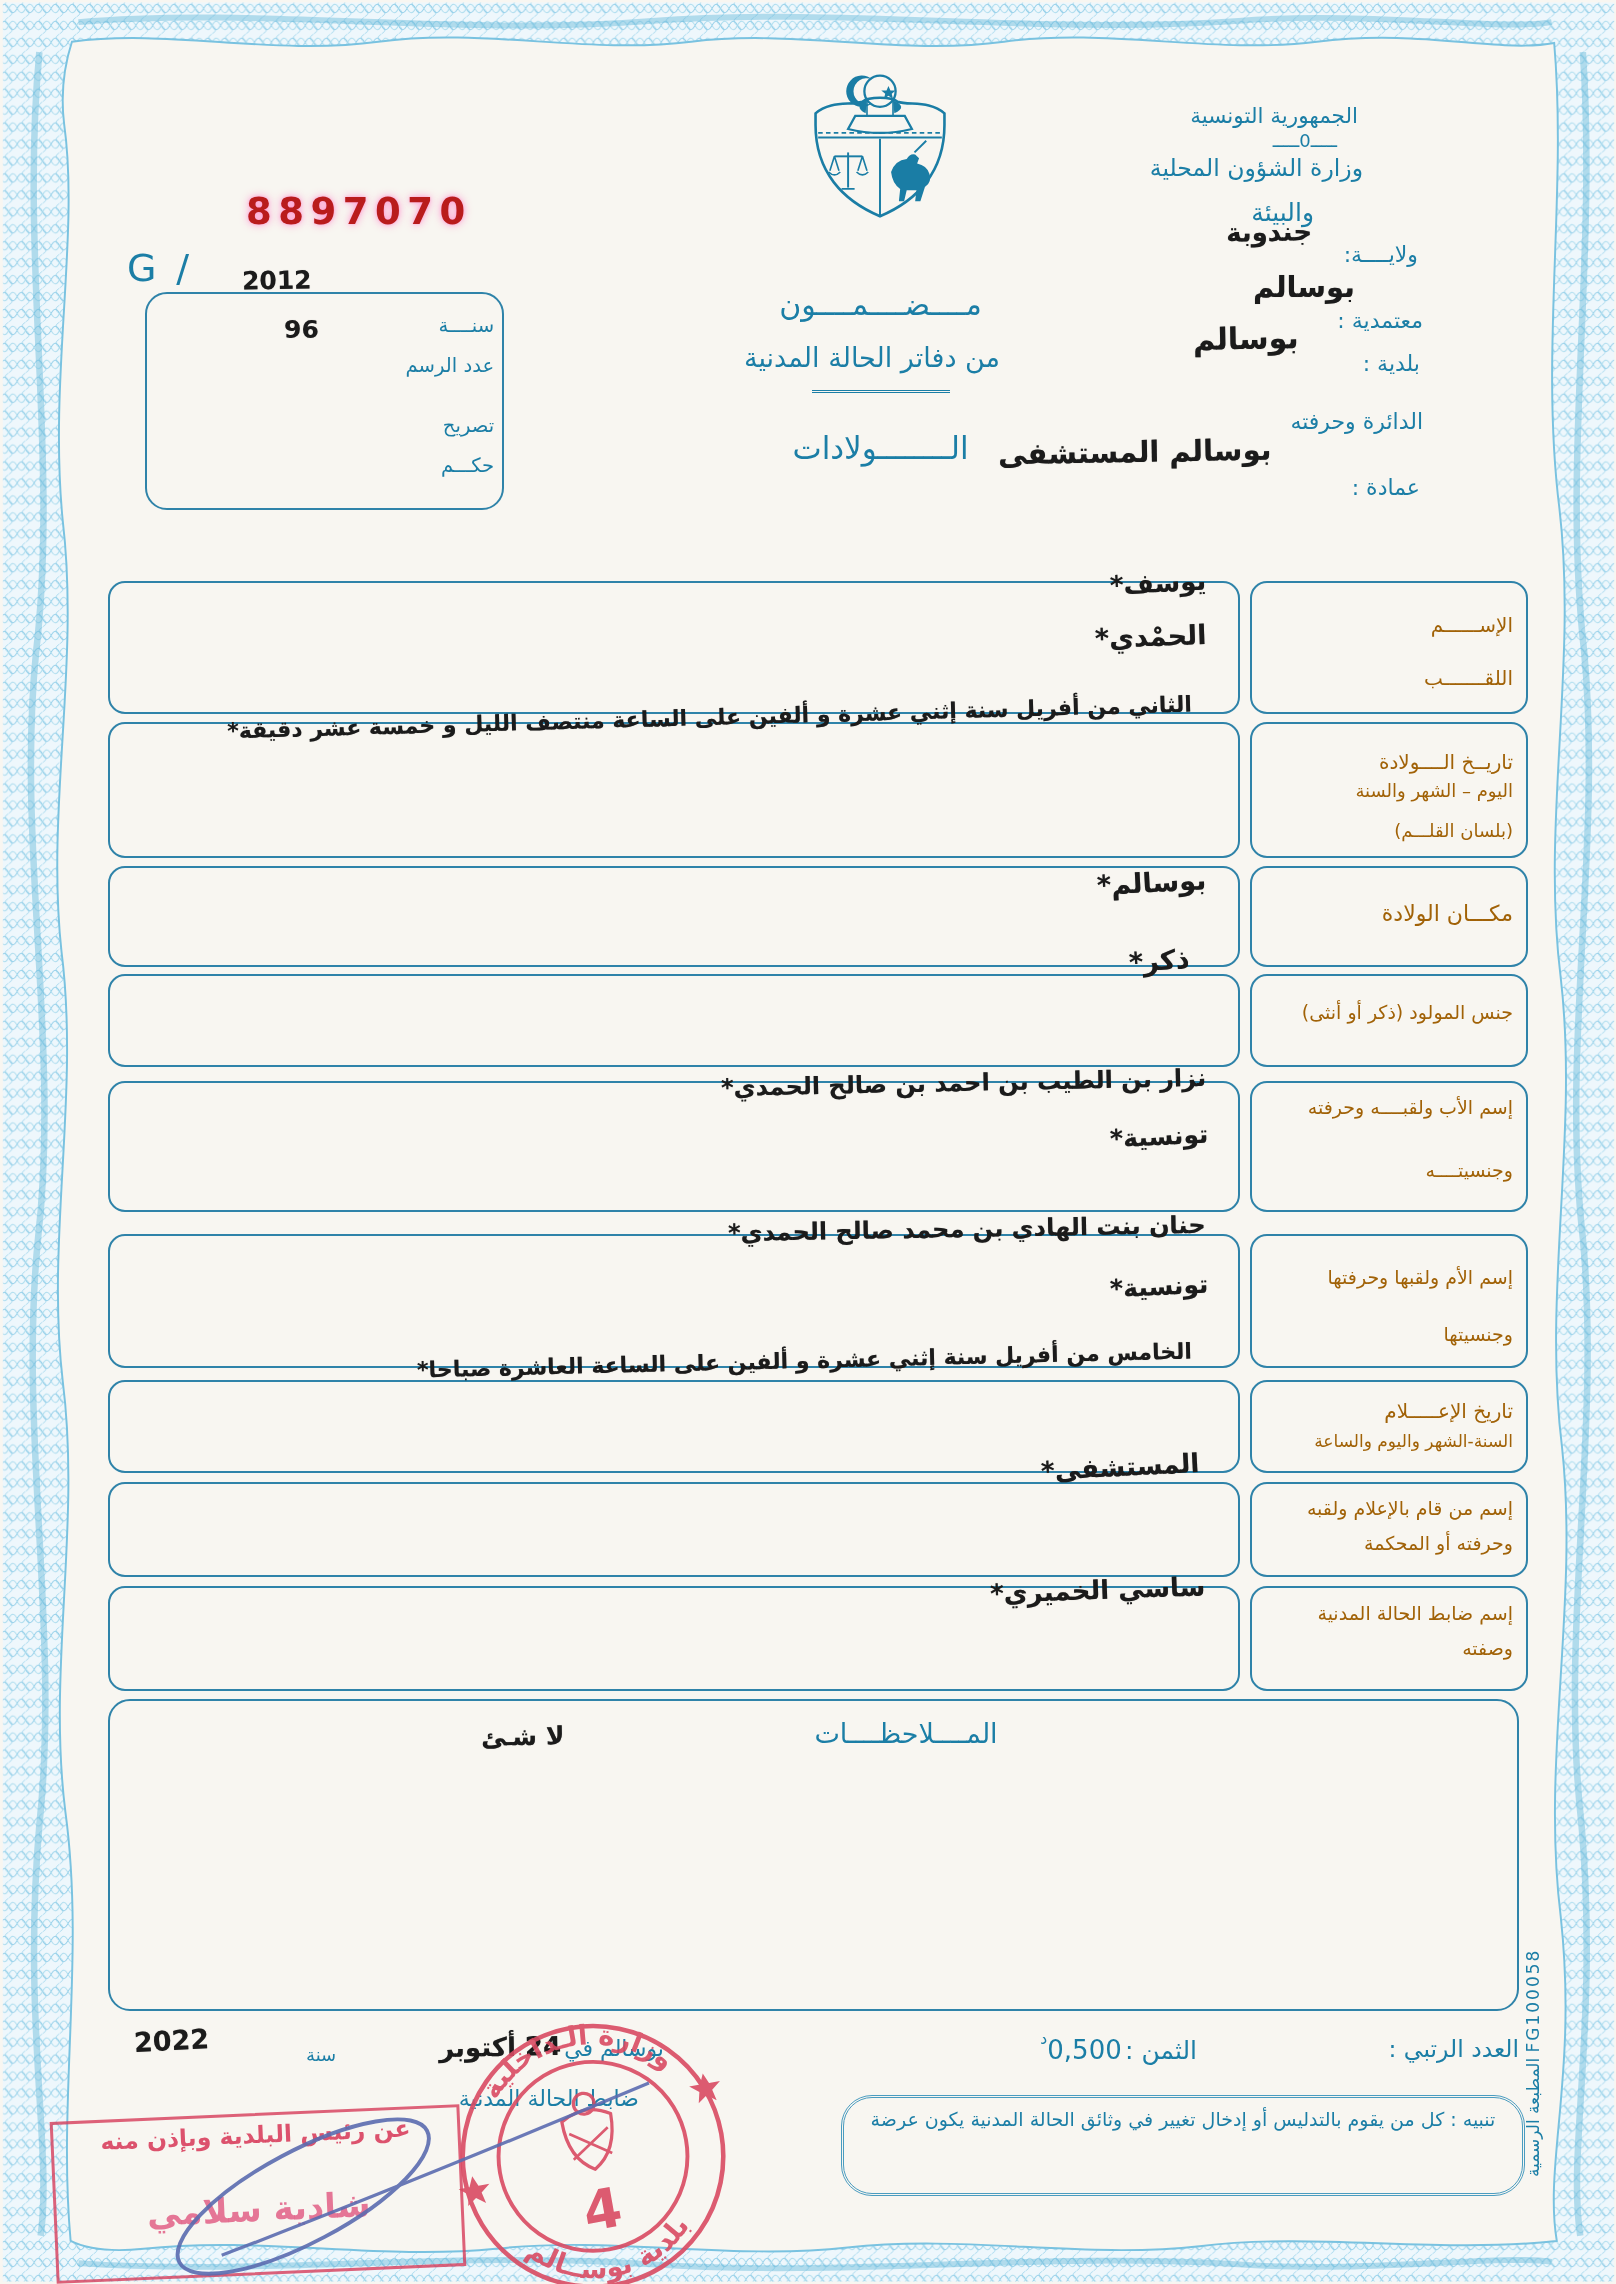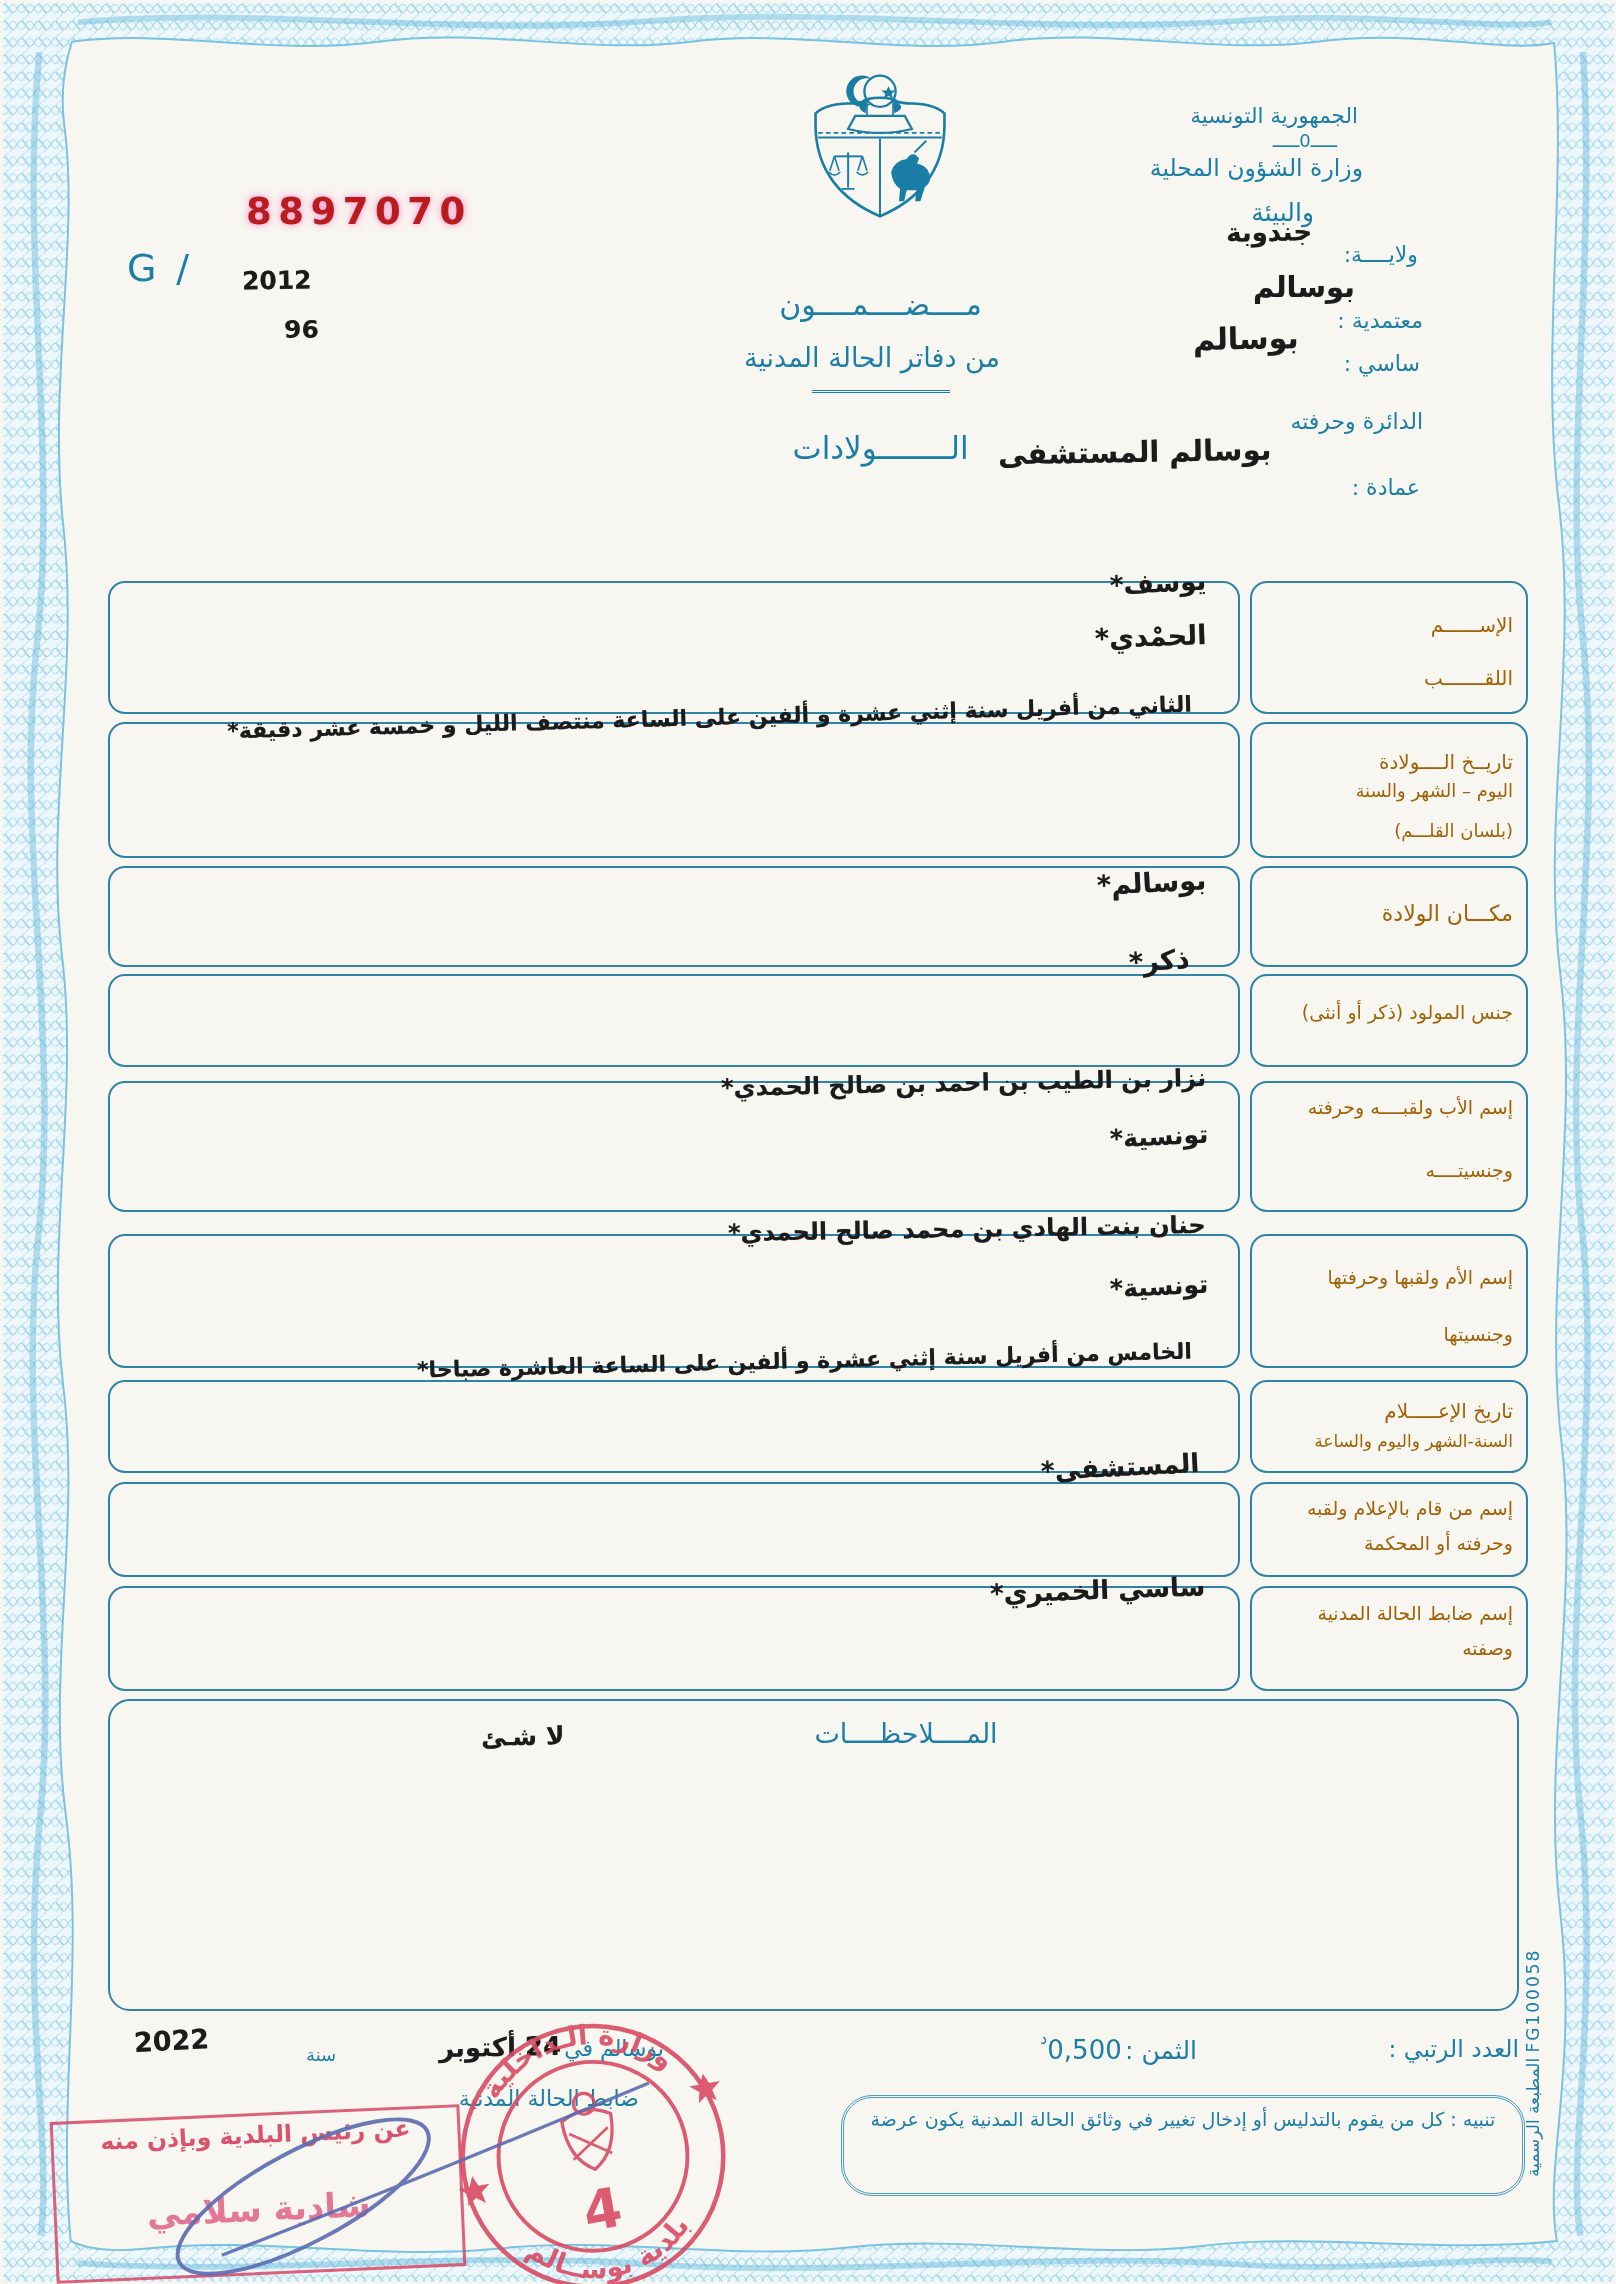--- a/index.html
+++ b/index.html
@@ -49,20 +49,26 @@
     <path fill="none" stroke="#64b7da" stroke-width="10" opacity=".45" d="M60,80 C30,400 90,700 55,1000 C25,1300 92,1600 58,1900 C28,2200 92,2500 60,2800 C34,3100 80,3300 62,3430"></path>
     <path fill="none" stroke="#64b7da" stroke-width="10" opacity=".45" d="M2428,80 C2450,400 2396,700 2430,1000 C2458,1300 2394,1600 2428,1900 C2456,2200 2392,2500 2426,2800 C2452,3100 2404,3300 2424,3430"></path>
     <path fill="none" stroke="#64b7da" stroke-width="9" opacity=".45" d="M120,34 C400,10 700,56 1000,32 C1300,10 1600,54 1900,32 C2100,16 2300,48 2380,34"></path>
     <path fill="none" stroke="#64b7da" stroke-width="9" opacity=".45" d="M120,3472 C400,3492 700,3452 1000,3474 C1300,3494 1600,3454 1900,3474 C2100,3488 2300,3458 2380,3470"></path>
   </svg>
 
   <div class="abs teal nw" style="left:127px;top:246px;font-size:38px;letter-spacing:3.9px;">G /</div>
   <div class="abs nw" style="left:246px;top:190px;font-size:37px;font-weight:bold;color:#b91c1c;letter-spacing:6.5px;text-shadow:0 0 9px rgba(255,130,200,.85),0 0 2.6px rgba(255,140,205,.6);">8897070</div>
   <div class="stampblk" style="left:242px;top:266px;font-size:25px;transform:rotate(-1deg);">2012</div>
 
+  <div class="abs" style="left:145px;top:292px;width:355px;height:214px;border:2px solid #2f83a9;border-radius:22px;">
+    <div class="hlabel" style="right:7.8px;top:19.6px;font-size:19.6px;">سنــــة</div>
+    <div class="hlabel" style="right:7.8px;top:60px;font-size:19.6px;">عدد الرسم</div>
+    <div class="hlabel" style="right:7.8px;top:120px;font-size:19.6px;">تصريح</div>
+    <div class="hlabel" style="right:7.8px;top:160px;font-size:19.6px;">حكـــم</div>
+  </div>
   <div class="stampblk" style="left:284px;top:315px;font-size:25px;">96</div>
 
   <svg class="abs" style="left:805px;top:73px;" width="150" height="153" viewBox="0 0 230 235">
     <g stroke="#1a7da5" fill="none" stroke-width="3.5">
       <circle cx="115" cy="28" r="24"></circle>
       <path d="M103,10 a20,20 0 1 0 0,36 a24,24 0 1 1 0,-36" fill="#1a7da5" stroke="none"></path>
       <path d="M128,20 l3,7 8,0 -6,5 2,8 -7,-5 -7,5 2,-8 -6,-5 8,0 z" fill="#1a7da5" stroke="none"></path>
       <path d="M16,62 C38,42 70,50 88,44 C98,36 132,36 142,44 C160,50 192,42 214,62 L214,80 C214,152 172,196 115,220 C58,196 16,152 16,80 Z" stroke-width="4"></path>
       <path d="M20,92 H210" stroke-dasharray="7 5" stroke-width="2.5"></path>
       <path d="M20,99 H210" stroke-width="3"></path>
@@ -86,21 +92,21 @@
 
   <div class="hlabel" style="right:259px;top:103px;font-size:21.5px;">الجمهورية التونسية</div>
   <div class="hlabel" style="right:280px;top:130px;font-size:18px;">ـــــ0ـــــ</div>
   <div class="hlabel bold" style="right:254px;top:154px;font-size:23.5px;">وزارة الشؤون المحلية</div>
   <div class="hlabel bold" style="right:303px;top:198px;font-size:25px;">والبيئة</div>
   <div class="stampblk" style="right:305px;top:217px;font-size:26px;transform:rotate(-1deg);">جندوبة</div>
   <div class="hlabel" style="right:199px;top:242px;font-size:22px;">ولايــــة:</div>
   <div class="stampblk" style="right:262px;top:270px;font-size:29px;">بوسالم</div>
   <div class="hlabel" style="right:194px;top:308px;font-size:22px;">معتمدية :</div>
   <div class="stampblk" style="right:318px;top:321px;font-size:30px;transform:rotate(-1deg);">بوسالم</div>
-  <div class="hlabel" style="right:197px;top:351px;font-size:22px;">ساسي :</div>
+  <div class="hlabel" style="right:197px;top:351px;font-size:22px;">بلدية :</div>
   <div class="hlabel" style="right:194px;top:409px;font-size:22px;">الدائرة وحرفته</div>
   <div class="stampblk" style="right:345px;top:435px;font-size:29px;transform:rotate(-1deg);">بوسالم المستشفى</div>
   <div class="hlabel" style="right:197px;top:475px;font-size:22px;">عمادة :</div>
 
   <div class="fbox" style="left:108px;top:581px;width:1128px;height:129px;"></div>
   <div class="lbox" style="left:1250px;top:581px;width:274px;height:129px;"></div>
   <div class="fbox" style="left:108px;top:722px;width:1128px;height:132px;"></div>
   <div class="lbox" style="left:1250px;top:722px;width:274px;height:132px;"></div>
   <div class="fbox" style="left:108px;top:866px;width:1128px;height:97px;"></div>
   <div class="lbox" style="left:1250px;top:866px;width:274px;height:97px;"></div>

